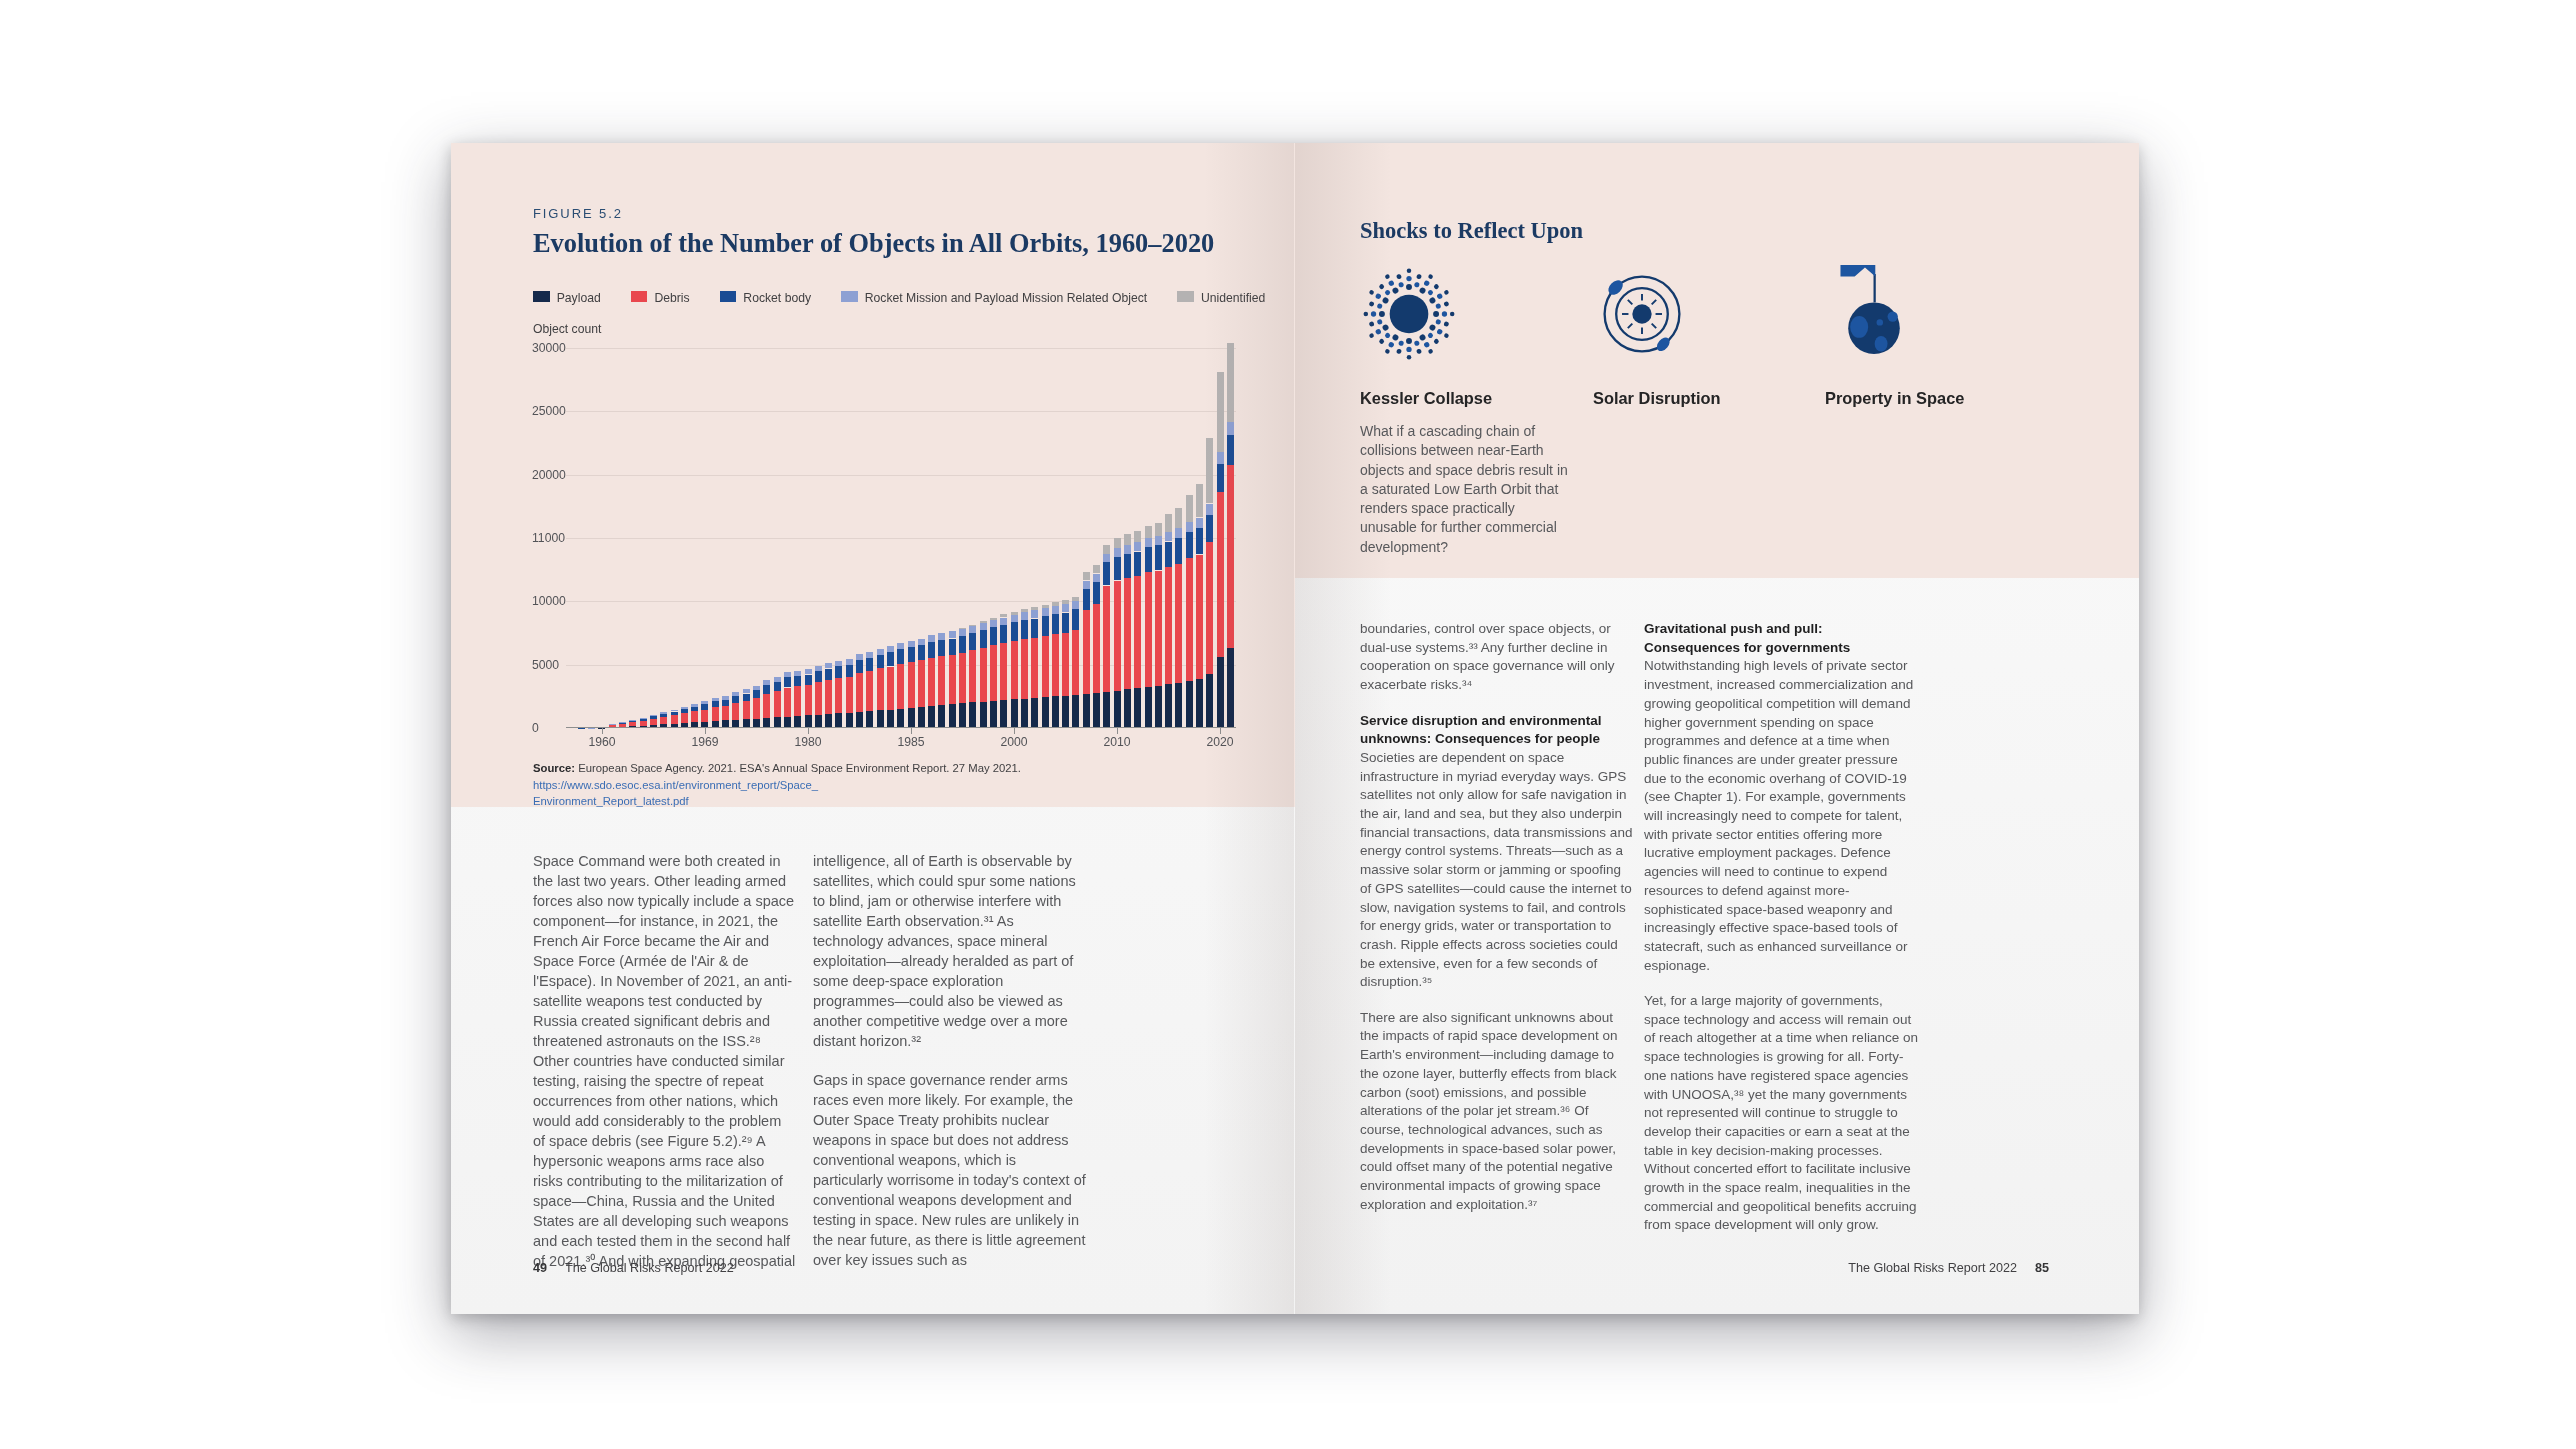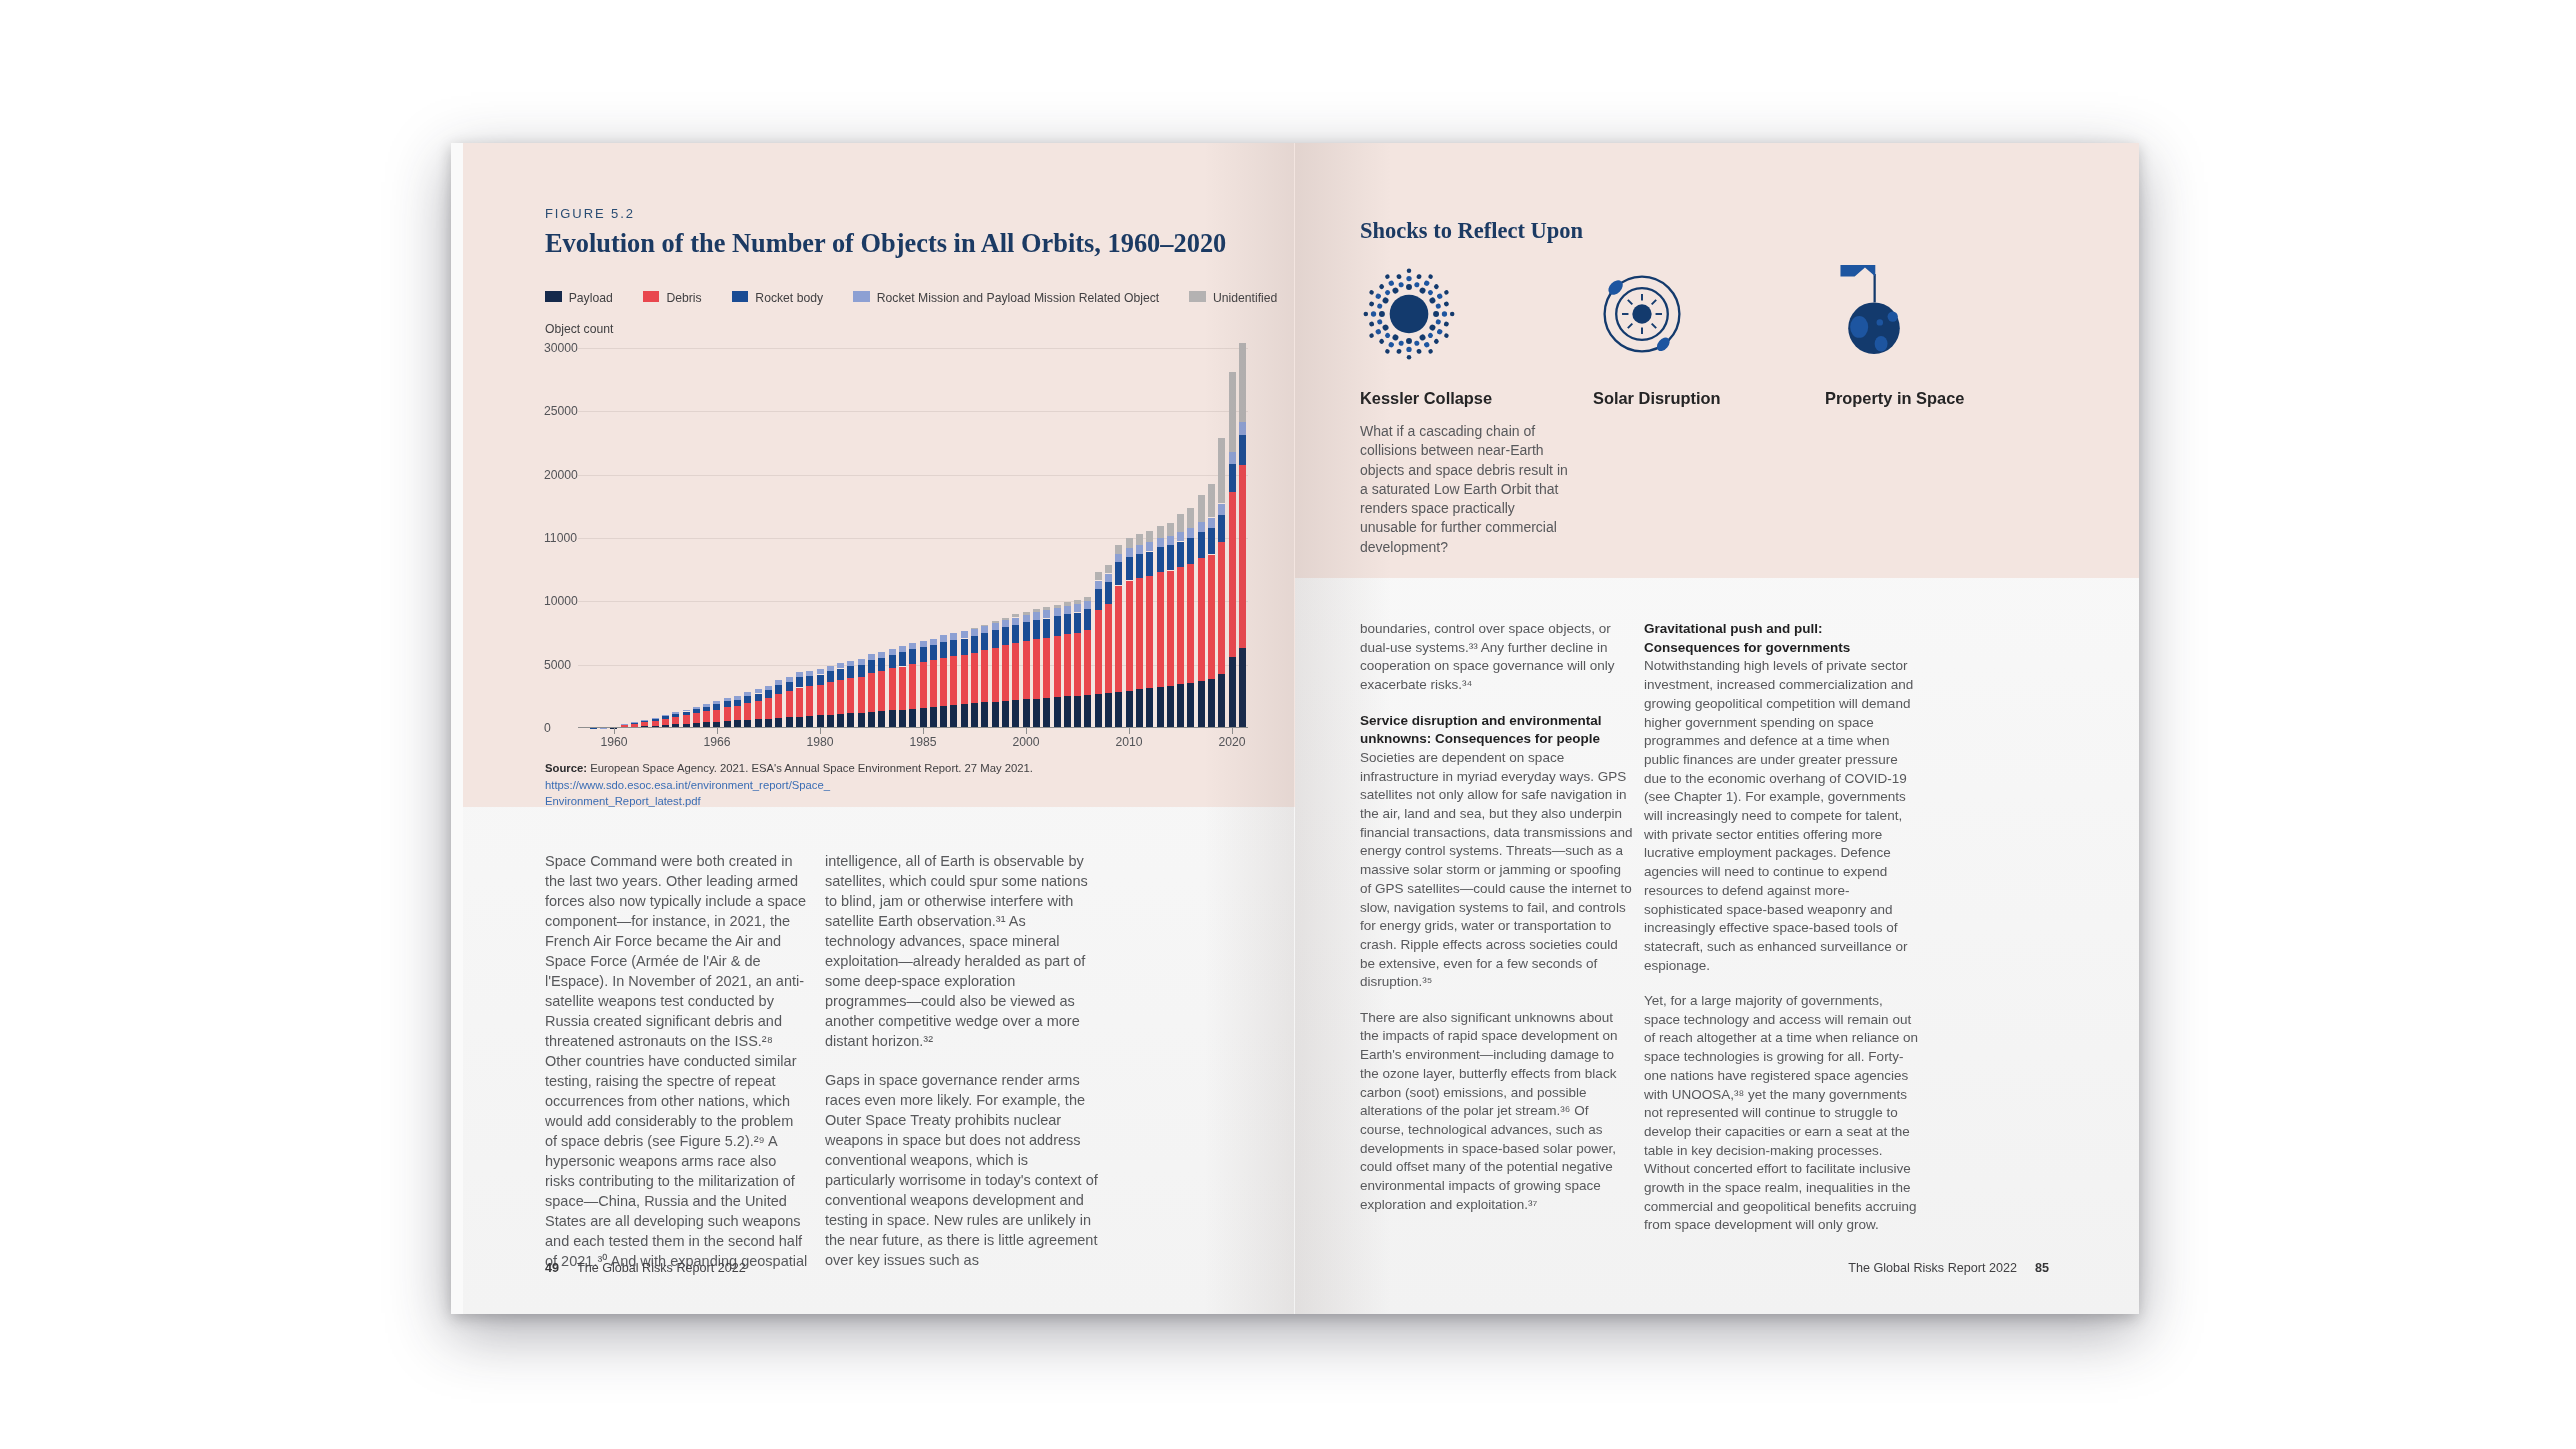--- a/index.html
+++ b/index.html
@@ -7,21 +7,21 @@
     width:2576px;height:1449px;position:relative;overflow:hidden;
     background:#ffffff;
     font-family:"Liberation Sans",sans-serif;
   }
   .spread{
     position:absolute;left:451px;top:143px;width:1687px;height:1171px;
     box-shadow:0 19.3px 58px rgba(40,40,55,.38), 0 3.9px 14px rgba(0,0,0,.22);
     background:#fafafa;
   }
   .page{position:absolute;top:0;height:1171px;width:844px;}
-  .page-left{left:12px;background:linear-gradient(180deg,#fbfbfb,#f3f3f3);}
+  .page-left{left:0;background:linear-gradient(180deg,#fbfbfb,#f3f3f3);}
   .page-right{left:844px;background:linear-gradient(180deg,#fbfbfb,#f2f2f2);}
   .panel{position:absolute;left:0;top:0;width:844px;background:#f3e5e0;}
   .panel-left{height:664px;}
   .panel-right{height:435px;}
   .gutter-l{position:absolute;left:753px;top:0;width:90px;height:1171px;
     background:linear-gradient(90deg,rgba(110,92,88,0),rgba(110,92,88,.11));pointer-events:none;}
   .gutter-r{position:absolute;left:844px;top:0;width:97px;height:1171px;
     background:linear-gradient(90deg,rgba(110,92,88,.13),rgba(110,92,88,0));pointer-events:none;}
 
   
@@ -538,21 +538,21 @@
           <div class="bar-seg" style="bottom: 0px; height: 80px; background: rgb(21, 41, 75);"></div>
           <div class="bar-seg" style="bottom: 80px; height: 184px; background: rgb(233, 71, 78);"></div>
           <div class="bar-seg" style="bottom: 263px; height: 30px; background: rgb(26, 76, 148);"></div>
           <div class="bar-seg" style="bottom: 293px; height: 12.7px; background: rgb(141, 160, 211);"></div>
           <div class="bar-seg" style="bottom: 306px; height: 79px; background: rgb(180, 178, 178);"></div>
         </div>
       </div>
     <div class="chart-axis"></div>
     <div class="xlabels">
         <div class="xlabel" style="left: 36px;">1960</div>
-        <div class="xlabel" style="left: 139px;">1966</div>
+        <div class="xlabel" style="left: 139px;">1969</div>
         <div class="xlabel" style="left: 242px;">1980</div>
         <div class="xlabel" style="left: 345px;">1985</div>
         <div class="xlabel" style="left: 448px;">2000</div>
         <div class="xlabel" style="left: 551px;">2010</div>
         <div class="xlabel" style="left: 654px;">2020</div>
       </div>
 
     <div class="source">
       <b>Source:</b><span> European Space Agency. 2021. ESA's Annual Space Environment Report. 27 May 2021. </span><span class="lnk">https://www.sdo.esoc.esa.int/environment_report/Space_</span><br>
       <span class="lnk">Environment_Report_latest.pdf</span>

